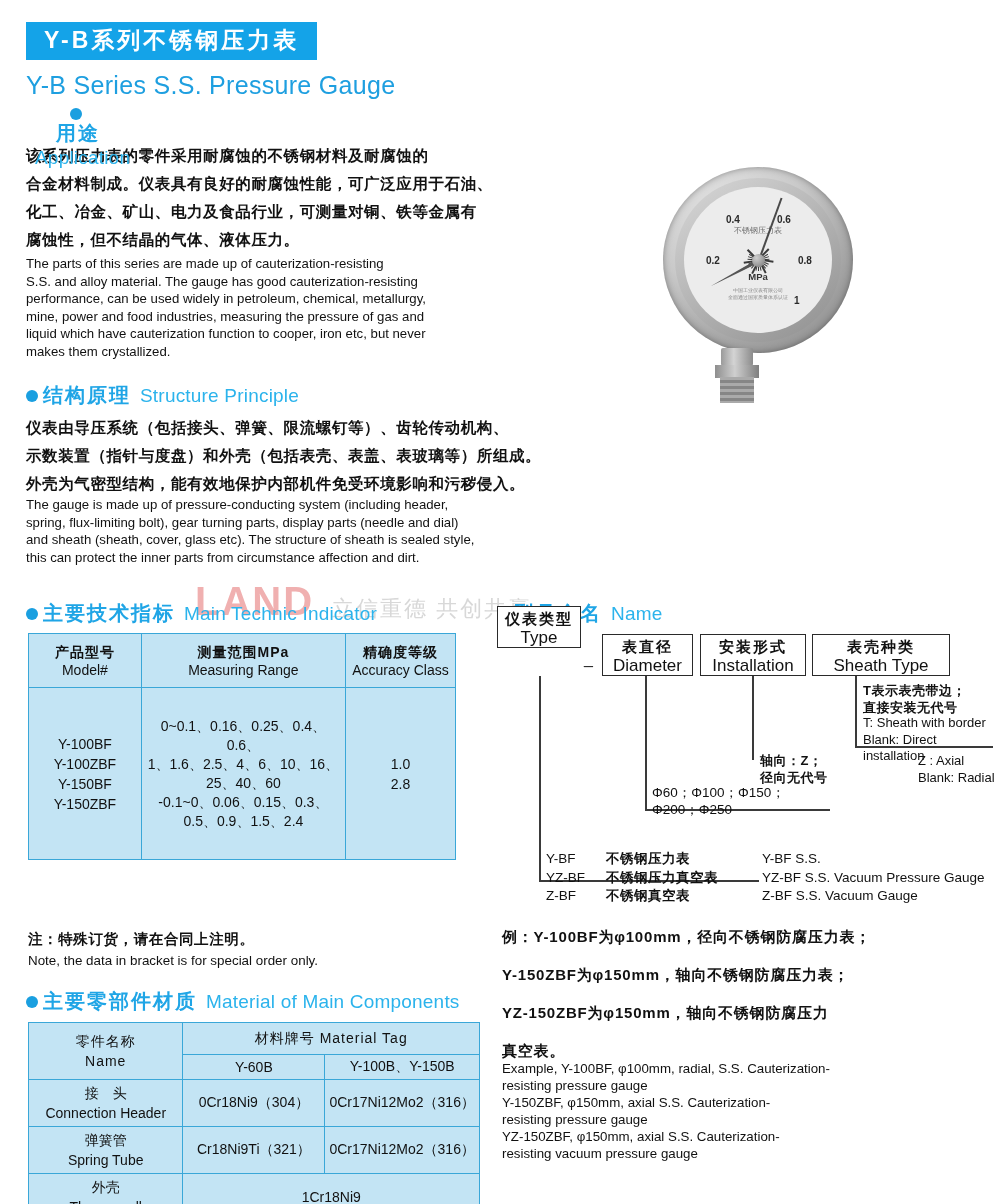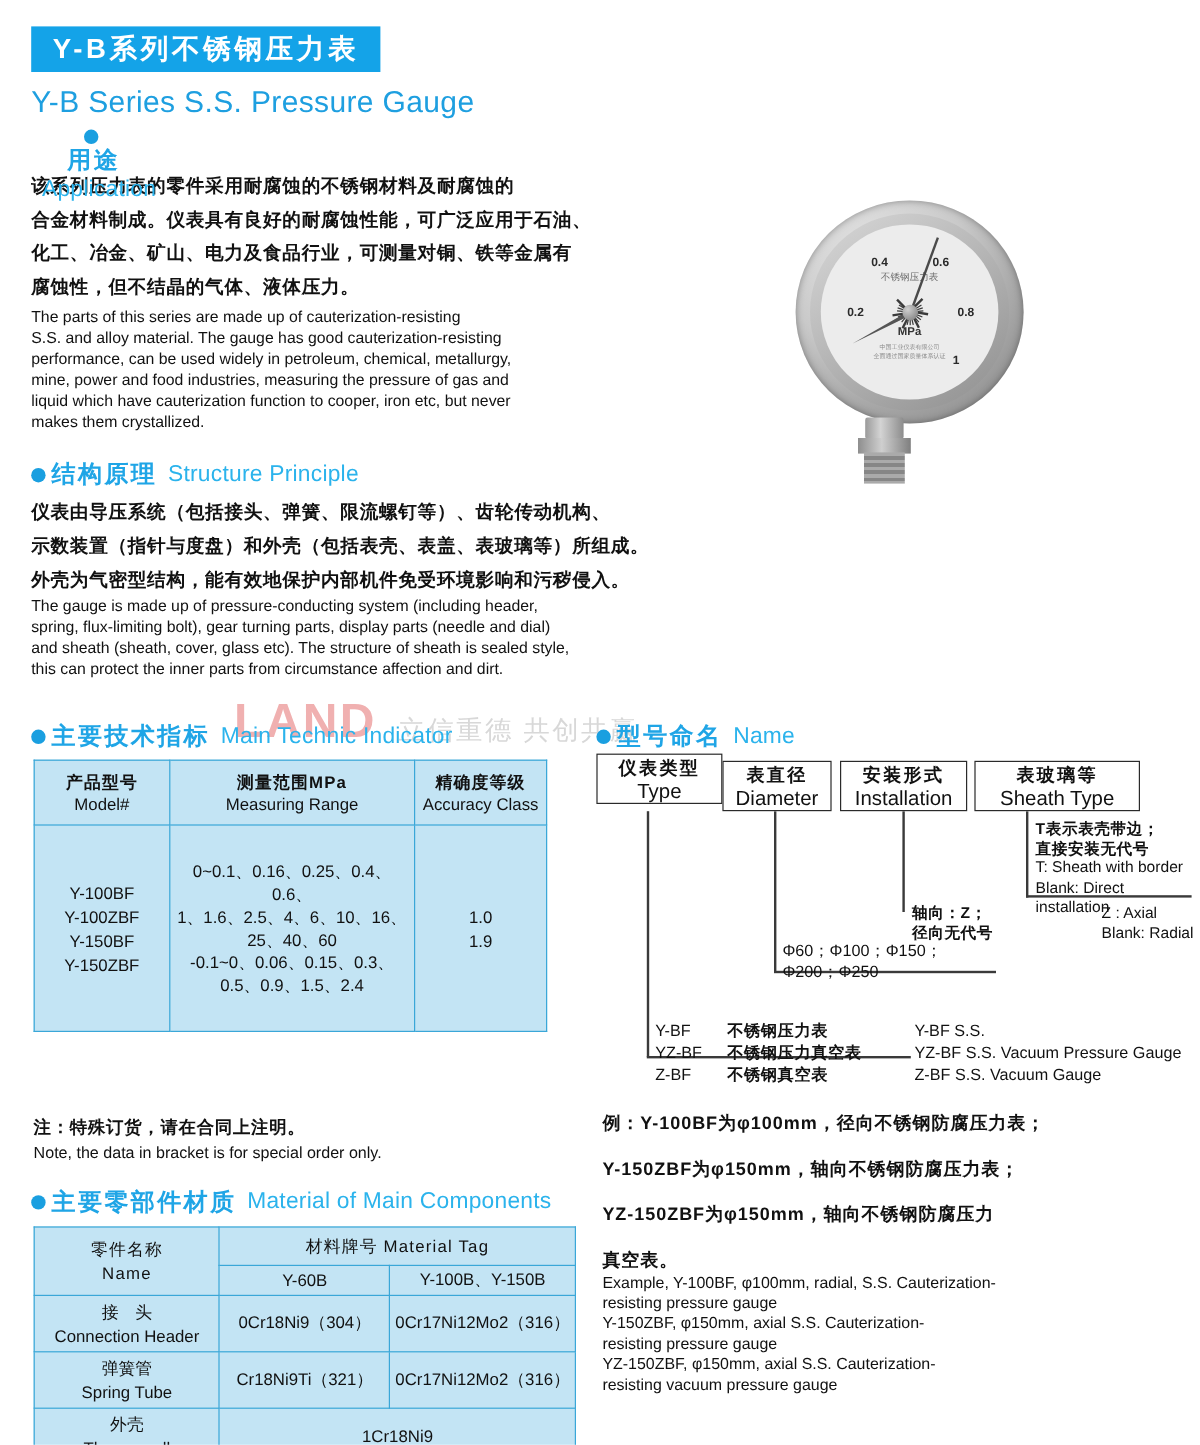--- a/index.html
+++ b/index.html
@@ -476,21 +476,21 @@
     <td class="cell-two" style="height:165px;">Y-100BF
 Y-100ZBF
 Y-150BF
 Y-150ZBF</td>
     <td class="cell-list">0~0.1、0.16、0.25、0.4、0.6、
 1、1.6、2.5、4、6、10、16、
 25、40、60
 -0.1~0、0.06、0.15、0.3、
 0.5、0.9、1.5、2.4</td>
     <td class="cell-two">1.0
-1.9</td>
+2.8</td>
   </tr>
 </tbody>
   </table>
 
 <div class="note-cn" style="left:28px; top:930px;">注：特殊订货，请在合同上注明。</div>
 <div class="note-en" style="left:28px; top:953px;">Note, the data in bracket is for special order only.</div>
 
 <div class="sec-head" style="left:26px; top:988px;">
   <span class="bullet"></span>
   <span class="sec-cn">主要零部件材质</span>
@@ -527,35 +527,35 @@
   </tr>
 </tbody>
   </table>
 
 <div class="sec-head" style="left:497px; top:600px;">
   <span class="bullet"></span>
   <span class="sec-cn">型号命名</span>
   <span class="sec-en">Name</span>
 </div>
 
-<div class="nm-box" style="left:497px; top:628px; width:105px; height:42px;">
+<div class="nm-box" style="left:497px; top:606px; width:84px; height:42px;">
   <span class="cn">仪表类型</span>
   <span class="en">Type</span>
 </div>
 <div class="nm-dash" style="left:584px; top:650px;">_</div>
 <div class="nm-box" style="left:602px; top:634px; width:91px; height:42px;">
   <span class="cn">表直径</span>
   <span class="en">Diameter</span>
 </div>
 <div class="nm-box" style="left:700px; top:634px; width:106px; height:42px;">
   <span class="cn">安装形式</span>
   <span class="en">Installation</span>
 </div>
 <div class="nm-box" style="left:812px; top:634px; width:138px; height:42px;">
-  <span class="cn">表玻璃等</span>
+  <span class="cn">表壳种类</span>
   <span class="en">Sheath Type</span>
 </div>
 
 <div class="ln" style="left:539px; top:676px; width:1.6px; height:205px;"></div>
 <div class="ln" style="left:539px; top:880px; width:220px; height:1.6px;"></div>
 <div class="ln" style="left:645px; top:676px; width:1.6px; height:134px;"></div>
 <div class="ln" style="left:645px; top:809px; width:185px; height:1.6px;"></div>
 <div class="ln" style="left:752px; top:676px; width:1.6px; height:84px;"></div>
 <div class="ln" style="left:855px; top:676px; width:1.6px; height:72px;"></div>
 <div class="ln" style="left:855px; top:746px; width:138px; height:1.6px;"></div>

